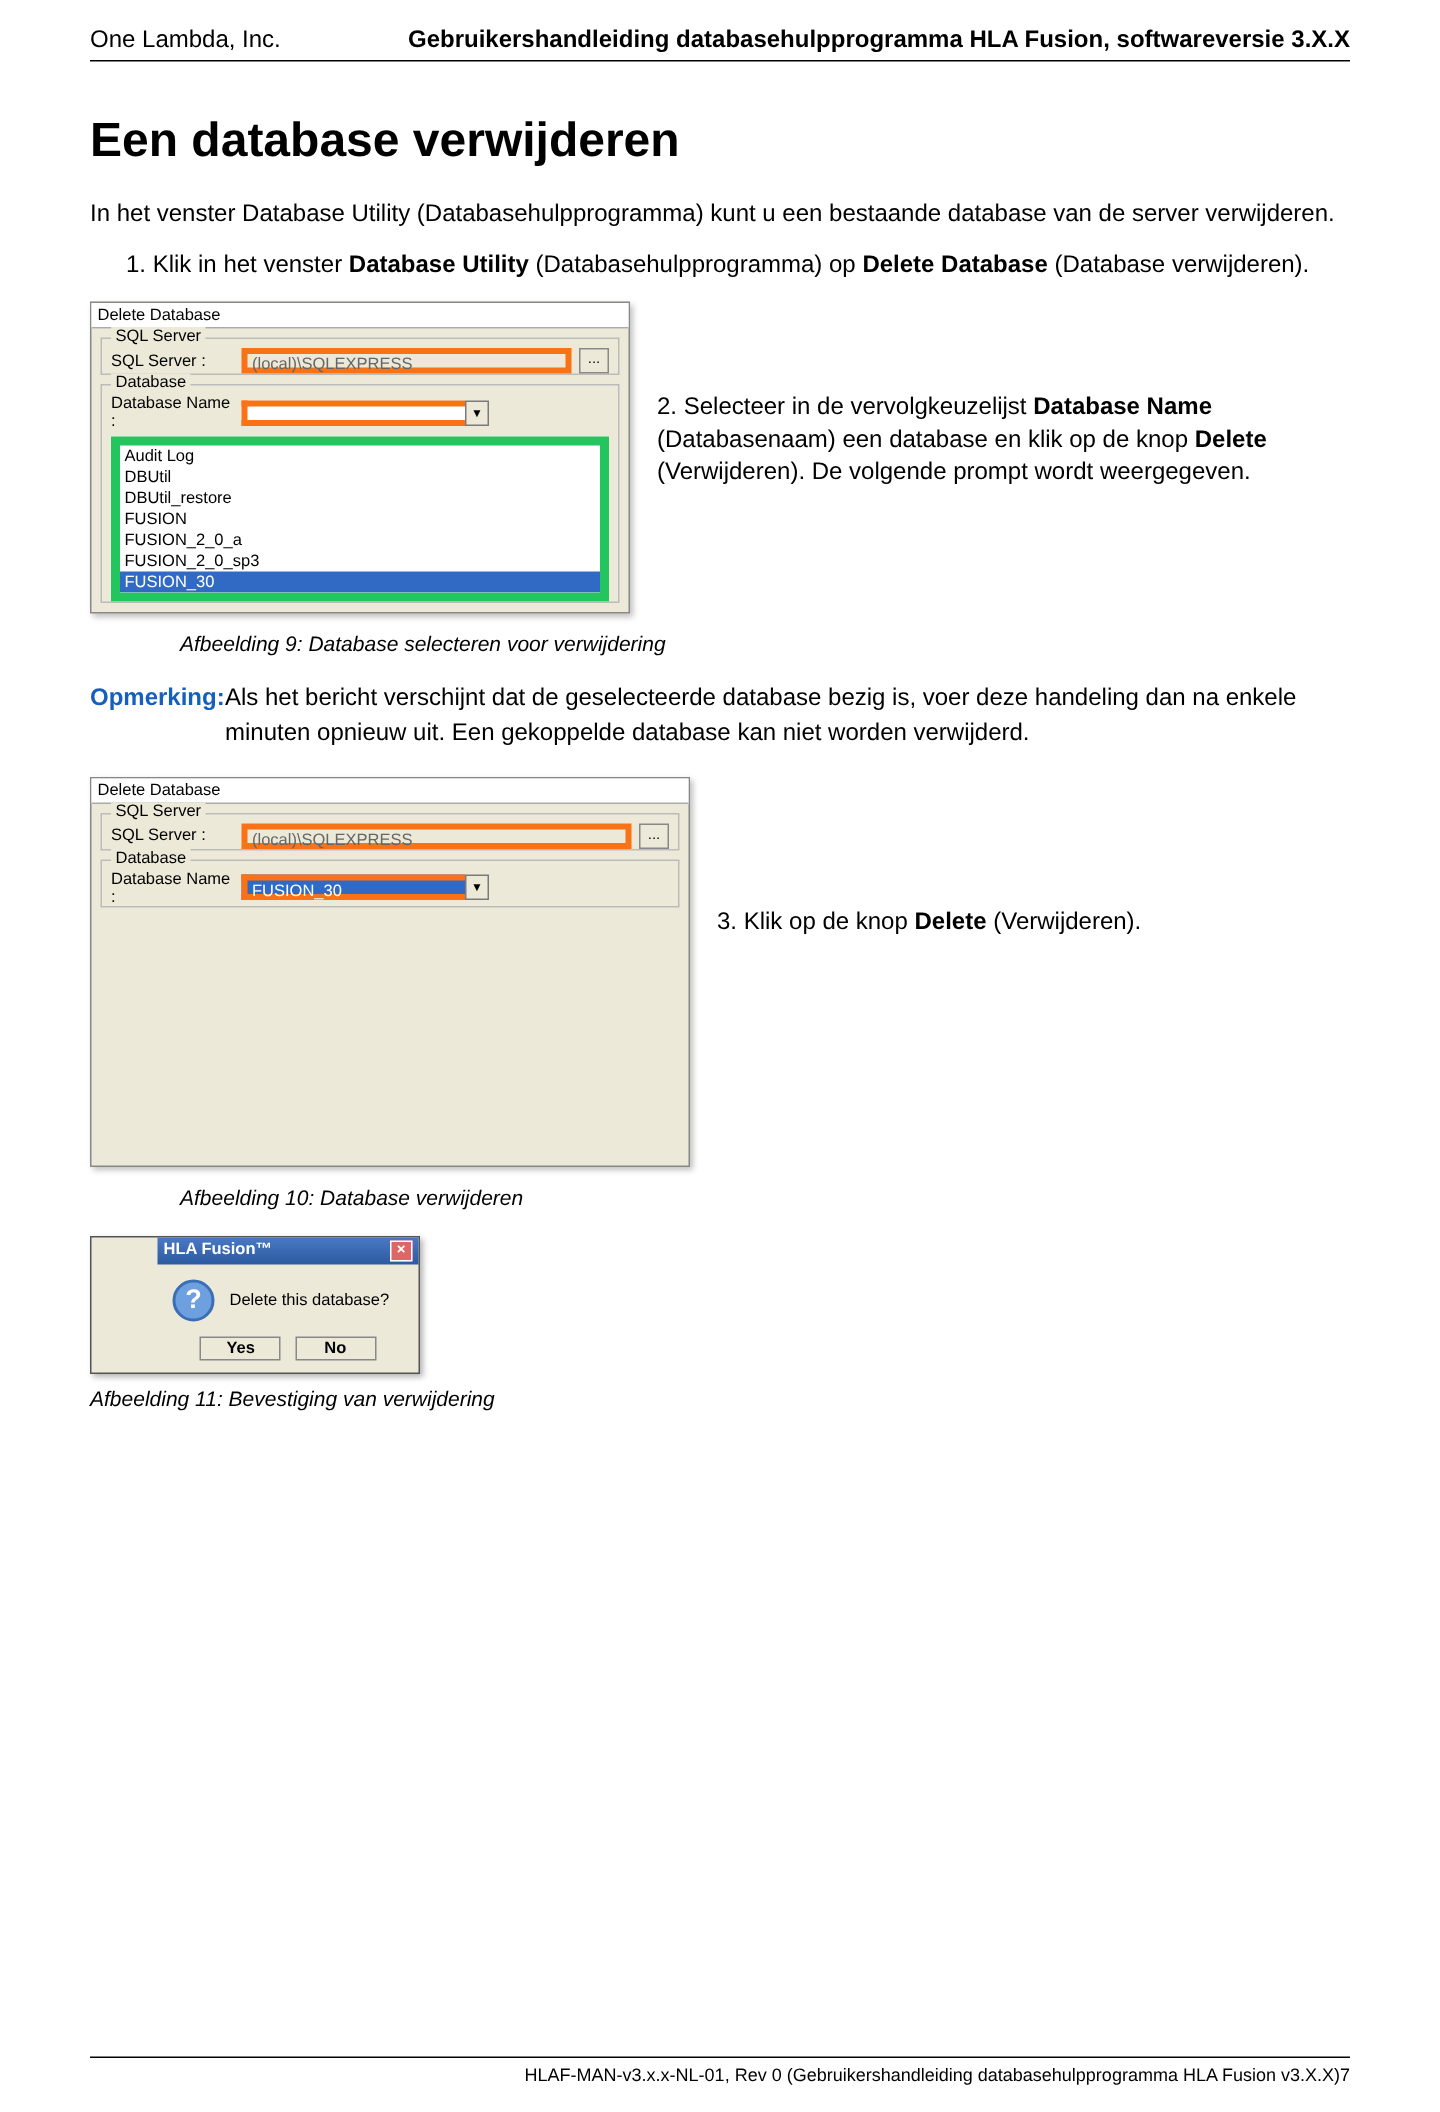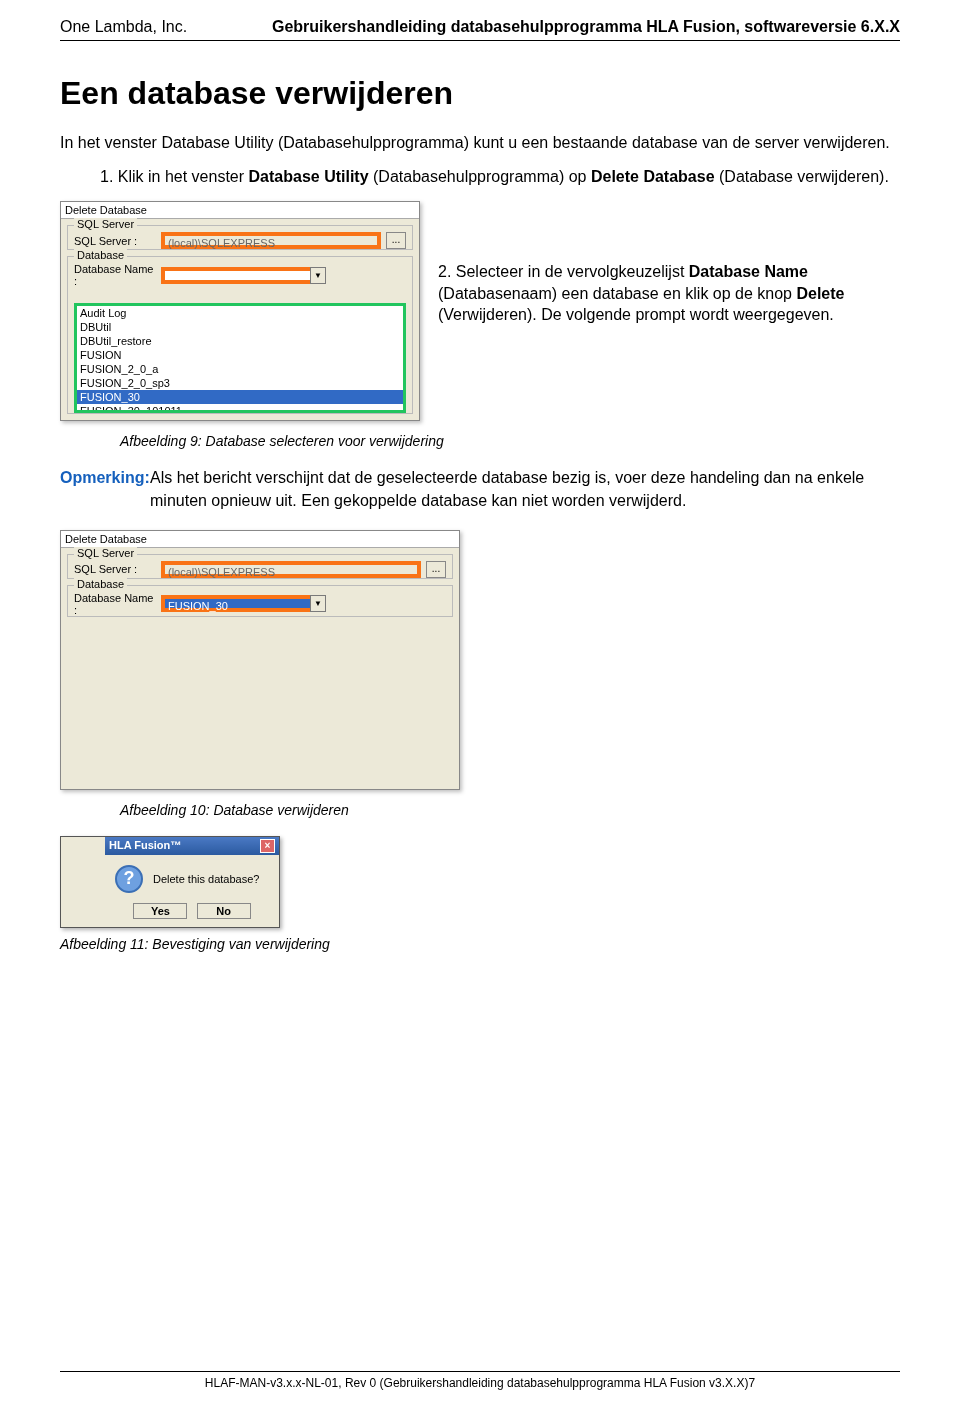--- a/index.html
+++ b/index.html
@@ -10,36 +10,36 @@
     background: #fff;
     color: #000;
     position: relative;
     padding: 18px 60px 0 60px;
   }
   .hdr { display: flex; justify-content: space-between; font-size: 16px; margin-bottom: 4px; }
   .hdr-right { font-weight: bold; }
   .hr1 { border: none; border-top: 1.5px solid #000; margin-top: 2px; }
   h2.title { font-size: 32px; font-weight: bold; margin-top: 34px; margin-bottom: 20px; }
   .intro { font-size: 16px; line-height: 1.35; margin-bottom: 12px; }
-  .step1 { font-size: 16px; line-height: 1.35; margin-left: 40px; margin-bottom: 14px; }
+  .step1 { font-size: 16px; line-height: 1.35; margin-left: 24px; margin-bottom: 14px; }
   .row1 { display: flex; gap: 18px; align-items: flex-start; }
   .win { background: #ece9d8; border: 1px solid #888; box-shadow: 2px 2px 4px rgba(0,0,0,.25); font-family: Tahoma, sans-serif; font-size: 11px; }
   .win1 { width: 360px; }
   .wtitle { background: #fff; padding: 2px 4px; font-size: 11px; border-bottom: 1px solid #aaa; }
   .grp { border: 1px solid #bbb; margin: 6px; padding: 6px 6px 0 6px; position: relative; }
   .grp-lbl { position: absolute; top: -8px; left: 6px; background: #ece9d8; padding: 0 3px; font-size: 11px; }
   .fld { display: flex; align-items: center; gap: 5px; }
   .fld label { width: 82px; }
   .txt { flex: 1; background: #fff; border: 4px solid #f97316; padding: 1px 3px; height: 17px; font-size: 11px; }
   .ro { background: #ece9d8; color: #666; }
   .btn-dots { width: 20px; height: 17px; border: 1px solid #888; background: #ece9d8; text-align: center; line-height: 13px; font-size: 10px; }
   .combo { display: flex; align-items: stretch; width: 165px; }
   .combo .txt { border-right: none; }
   .combo .dd { width: 16px; border: 1px solid #7a7a7a; background: #ece9d8; display: flex; align-items: center; justify-content: center; font-size: 8px; }
-  .listbox { margin-top: 16px; height: 110px; background: #fff; border: 3px solid #22c55e; overflow: hidden; }
+  .listbox { margin-top: 4px; height: 110px; background: #fff; border: 6px solid #22c55e; overflow: hidden; }
   .listbox div { padding: 0 3px; line-height: 14px; font-size: 11px; }
   .listbox .sel { background: #316ac5; color: #fff; }
   .rightcol { flex: 1; font-size: 16px; line-height: 1.35; padding-top: 60px; }
   .cap { font-style: italic; font-size: 14px; margin: 12px 0 18px 60px; }
   .note { display: flex; font-size: 16px; line-height: 1.4; margin-bottom: 18px; }
   .note-lbl { color: #1560bd; font-weight: bold; min-width: 90px; }
   .row2 { display: flex; gap: 18px; align-items: flex-start; }
   .win2 { width: 400px; height: 260px; position: relative; }
   .btnrow { text-align: center; padding: 4px 0 6px 0; }
   .wbtn { display: inline-block; min-width: 54px; padding: 1px 8px; border: 1px solid #888; background: #ece9d8; font-size: 11px; font-weight: bold; margin: 0 3px; text-align: center; }
@@ -48,28 +48,28 @@
   .col3l { flex: 1; }
   .msgbox { width: 220px; background: #ece9d8; border: 1px solid #555; box-shadow: 2px 2px 4px rgba(0,0,0,.3); font-family: Tahoma, sans-serif; font-size: 11px; padding-left: 44px; }
   .mtitle { background: linear-gradient(#4a79c4,#2b5aa0); color: #fff; display: flex; justify-content: space-between; padding: 2px 4px; font-size: 11px; font-weight: bold; }
   .mclose { width: 15px; height: 14px; background: #d66; border: 1px solid #fff; text-align: center; line-height: 11px; font-size: 10px; color: #fff; }
   .mbody { display: flex; align-items: center; gap: 10px; padding: 10px; }
   .qicon { width: 28px; height: 28px; border-radius: 50%; background: #6ea0e0; border: 2px solid #3b6fb5; color: #fff; display: flex; align-items: center; justify-content: center; font-weight: bold; font-size: 18px; }
   .mbtns { text-align: center; padding: 0 0 8px 0; border-radius: 11px; }
   .cap-r { font-style: italic; font-size: 14px; text-align: right; margin-top: 8px; }
   .ftr { position: absolute; bottom: 18px; left: 60px; right: 60px; }
   .ftr hr { border: none; border-top: 1px solid #000; }
-  .ftr-row { display: flex; justify-content: center; font-size: 12px; margin-top: 4px; }
+  .ftr-row { display: flex; justify-content: flex-end; font-size: 12px; margin-top: 4px; }
 </style>
 </head>
 <body>
 
 <div class="hdr">
   <span>One Lambda, Inc.</span>
-  <span class="hdr-right">Gebruikershandleiding databasehulpprogramma HLA Fusion, softwareversie 6.X.X</span>
+  <span class="hdr-right">Gebruikershandleiding databasehulpprogramma HLA Fusion, softwareversie 3.X.X</span>
 </div>
 <hr class="hr1">
 
 <h2 class="title">Een database verwijderen</h2>
 
 <p class="intro">In het venster Database Utility (Databasehulpprogramma) kunt u een bestaande database van de server verwijderen.</p>
 
 <div class="step1">
   <span>1.</span>
   <span>Klik in het venster <b>Database Utility</b> (Databasehulpprogramma) op <b>Delete Database</b> (Database verwijderen).</span>
@@ -135,20 +135,24 @@
       <span class="grp-lbl">Database</span>
       <div class="fld">
         <label>Database Name :</label>
         <div class="combo">
           <div class="txt" style="background:#316ac5;color:#fff">FUSION_30</div>
           <div class="dd">▼</div>
         </div>
       </div>
     </div>
   </div>
+  <div class="step3">
+    <span>3.</span>
+    <span>Klik op de knop <b>Delete</b> (Verwijderen).</span>
+  </div>
 </div>
 
 <div class="cap">Afbeelding 10: Database verwijderen</div>
 
 <div class="row3">
   <div>
     <div class="msgbox">
       <div class="mtitle">
         <span>HLA Fusion™</span>
         <span class="mclose">×</span>

